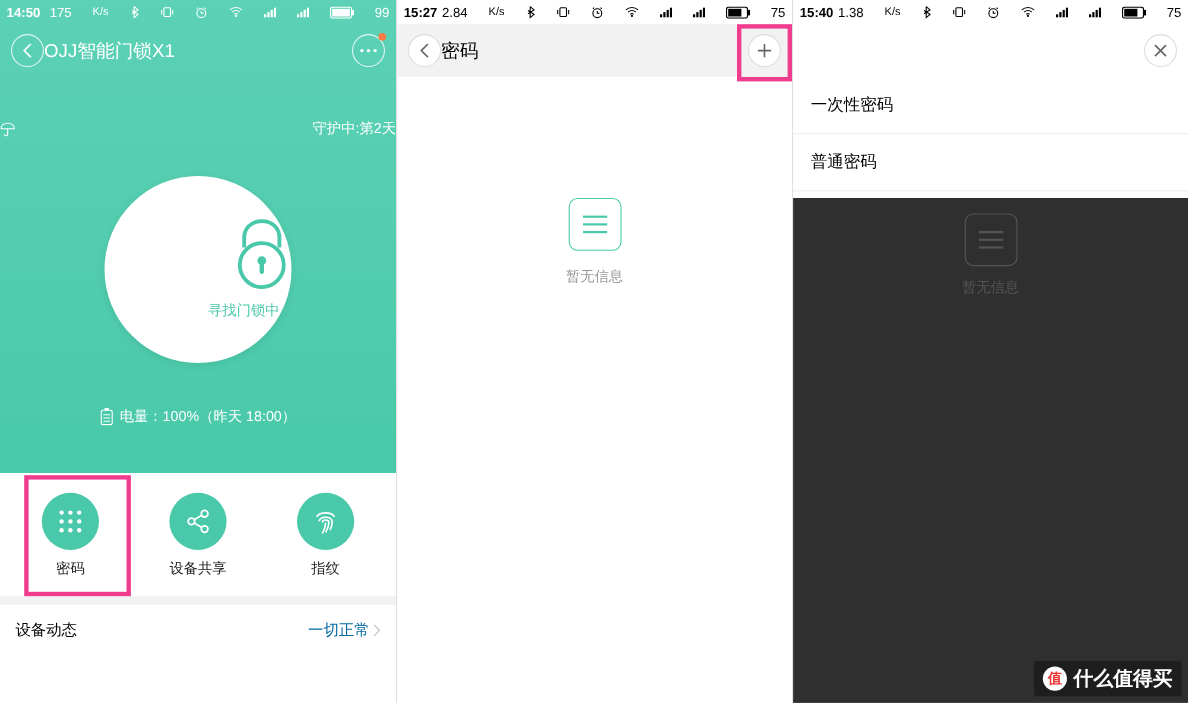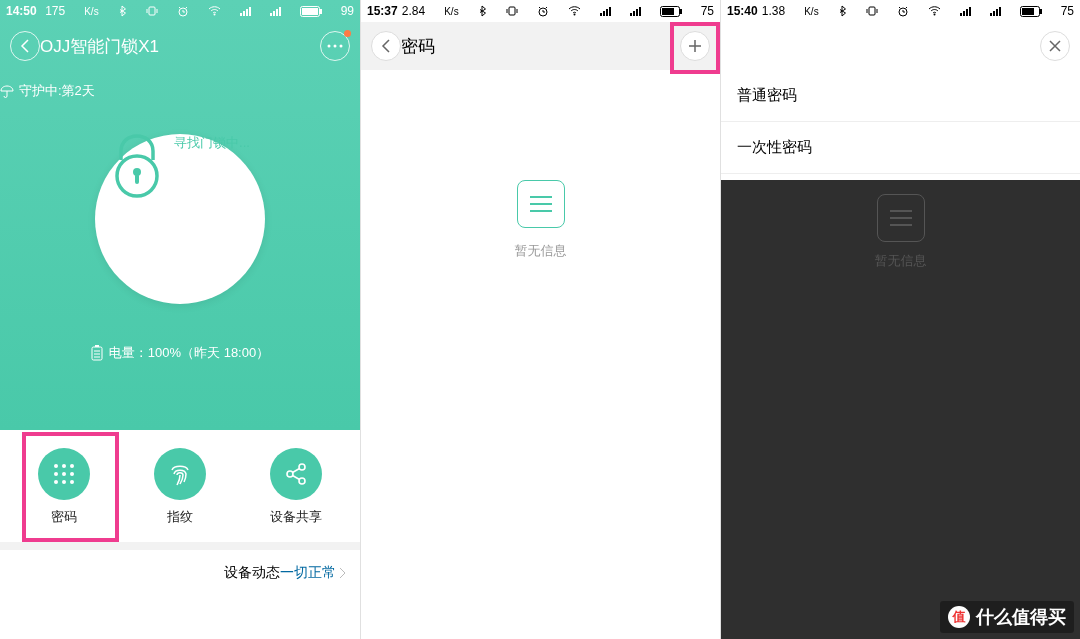--- a/index.html
+++ b/index.html
@@ -19,35 +19,35 @@
   
   .topbar{height:48px;display:flex;align-items:center;justify-content:space-between;padding:0 10px}
   .topbar .ttl{flex:1;text-align:left;font-size:17px}
   .circ-btn{width:30px;height:30px;border-radius:50%;display:flex;align-items:center;justify-content:center}
 
   
   .p1-top{background:linear-gradient(180deg,#5cd1b5 0%,#49c9a9 100%);height:430px;color:#fff;position:relative}
   .p1 .circ-btn{border:1px solid rgba(255,255,255,.8)}
   .p1 .more{position:relative}
   .p1 .more::after{content:"";position:absolute;top:-2px;right:-2px;width:7px;height:7px;background:#ff7a45;border-radius:50%}
-  .guard{display:flex;align-items:center;justify-content:flex-start;gap:5px;font-size:13px;margin-top:12px}
+  .guard{display:flex;align-items:center;justify-content:space-between;gap:15px;font-size:13px;margin-top:38px}
   .lock-wrap{display:flex;flex-direction:column;align-items:center;margin-top:34px}
-  .lock-circle{width:170px;height:170px;border-radius:50%;background:#fff;display:flex;flex-direction:row;align-items:flex-start;justify-content:center;gap:10px;box-shadow:0 2px 8px rgba(0,0,0,.08)}
+  .lock-circle{width:170px;height:170px;border-radius:50%;background:#fff;display:flex;flex-direction:column;align-items:flex-end;justify-content:center;gap:10px;box-shadow:0 2px 8px rgba(0,0,0,.08)}
   .lock-circle svg{display:block}
   .lock-txt{color:#49c9a9;font-size:13px}
   .battery-line{display:flex;align-items:center;justify-content:center;gap:6px;font-size:13px;margin-top:40px}
 
   .actions{display:flex;justify-content:space-around;padding:18px 6px 10px;background:#fff}
   .action{display:flex;flex-direction:column;align-items:center;gap:8px;width:100px}
   .action .ic{width:52px;height:52px;border-radius:50%;background:#49c9a9;display:flex;align-items:center;justify-content:center}
   .action .lbl{font-size:13px;color:#222}
   .hl-1{position:absolute;left:22px;top:432px;width:97px;height:110px;border:4px solid #ef3c8f;pointer-events:none}
 
   .sep{height:8px;background:#f2f2f2;margin-top:6px}
-  .dynrow{display:flex;align-items:center;justify-content:flex-end;padding:14px 14px;font-size:14px}
+  .dynrow{display:flex;align-items:center;justify-content:space-between;padding:14px 14px;font-size:14px}
   .dynrow .ok{color:#0369a1;display:flex;align-items:center;gap:2px}
 
   
   .p2 .topbar{background:#f2f2f2}
   .p2 .circ-btn{background:#fff;border:1px solid #ddd}
   .p2-empty{display:flex;flex-direction:column;align-items:center;margin-top:110px;gap:14px}
   .p2-empty .box{width:48px;height:48px;border-radius:8px;border:1.5px solid #49c9a9;display:flex;flex-direction:column;align-items:center;justify-content:center;gap:5px}
   .p2-empty .box span{width:22px;height:2px;background:#49c9a9;display:block}
   .p2-empty .txt{color:#999;font-size:13px}
   .hl-2{position:absolute;right:0;top:22px;width:50px;height:52px;border:4px solid #ef3c8f;pointer-events:none}
@@ -172,63 +172,63 @@
                 <circle cx="5" cy="21" r="2"></circle>
                 <circle cx="13" cy="21" r="2"></circle>
                 <circle cx="21" cy="21" r="2"></circle>
               </g>
             </svg>
           </div>
         <div class="lbl">密码</div>
       </div>
       <div class="action">
         <div class="ic">
-            <svg width="28" height="28" viewBox="0 0 28 28">
-              <g stroke="#fff" fill="none" stroke-width="1.5">
-                <path d="M6 10c2-5 14-5 16 0"></path>
-                <path d="M8 14c1-5 11-5 12 0 0 3-1 6-2 8"></path>
-                <path d="M11 15c0-3 6-3 6 0 0 4-2 7-3 9"></path>
-                <path d="M14 15c0 5-2 8-3 10"></path>
-              </g>
-            </svg>
-          </div>
-        <div class="lbl">指纹</div>
-      </div>
-      <div class="action">
-        <div class="ic">
             <svg width="26" height="26" viewBox="0 0 26 26">
               <g stroke="#fff" fill="none" stroke-width="1.6">
                 <circle cx="19" cy="6" r="3"></circle>
                 <circle cx="7" cy="13" r="3"></circle>
                 <circle cx="19" cy="20" r="3"></circle>
                 <line x1="9.5" y1="11.5" x2="16.5" y2="7.5"></line>
                 <line x1="9.5" y1="14.5" x2="16.5" y2="18.5"></line>
               </g>
             </svg>
           </div>
         <div class="lbl">设备共享</div>
       </div>
+      <div class="action">
+        <div class="ic">
+            <svg width="28" height="28" viewBox="0 0 28 28">
+              <g stroke="#fff" fill="none" stroke-width="1.5">
+                <path d="M6 10c2-5 14-5 16 0"></path>
+                <path d="M8 14c1-5 11-5 12 0 0 3-1 6-2 8"></path>
+                <path d="M11 15c0-3 6-3 6 0 0 4-2 7-3 9"></path>
+                <path d="M14 15c0 5-2 8-3 10"></path>
+              </g>
+            </svg>
+          </div>
+        <div class="lbl">指纹</div>
+      </div>
     </div>
     <div class="hl-1"></div>
 
     <div class="sep"></div>
     <div class="dynrow">
       <span>设备动态</span>
       <span class="ok">
         <span>一切正常</span>
         <svg width="8" height="12" viewBox="0 0 8 12">
             <path d="M2 1l5 5-5 5" stroke="#bbb" fill="none"></path>
           </svg>
       </span>
     </div>
   </div>
 
   <div class="pane p2">
     <div class="status">
-      <div class="left">15:37</div>
+      <div class="left">15:27</div>
       <div class="right">
         <span>2.84</span>
           <span class="ks">K/s</span>
         <svg width="9" height="12" viewBox="0 0 9 12">
             <path d="M4 1v10l3.5-3L2 4.5M4 1l3.5 3L2 7.5" stroke="#000" stroke-width="1" fill="none"></path>
           </svg>
         <svg width="12" height="12" viewBox="0 0 12 12">
             <rect x="3" y="2" width="6" height="8" rx="1" fill="none" stroke="#000"></rect>
             <line x1="1" y1="4" x2="1" y2="8" stroke="#000"></line>
             <line x1="11" y1="4" x2="11" y2="8" stroke="#000"></line>
@@ -329,22 +329,22 @@
     </div>
     <div class="topbar">
       <div style="width:30px"></div>
       <div class="ttl"></div>
       <div class="circ-btn">
         <svg width="12" height="12" viewBox="0 0 12 12">
             <path d="M1 1l10 10M11 1 1 11" stroke="#666" stroke-width="1.5"></path>
           </svg>
       </div>
     </div>
+    <div class="opt"><span>一次性密码</span></div>
     <div class="opt"><span>普通密码</span></div>
-    <div class="opt"><span>一次性密码</span></div>
 
     <div class="p3-dark">
       <div class="gbox">
           <span></span>
           <span></span>
           <span></span>
         </div>
       <div class="gtxt">暂无信息</div>
     </div>
 

